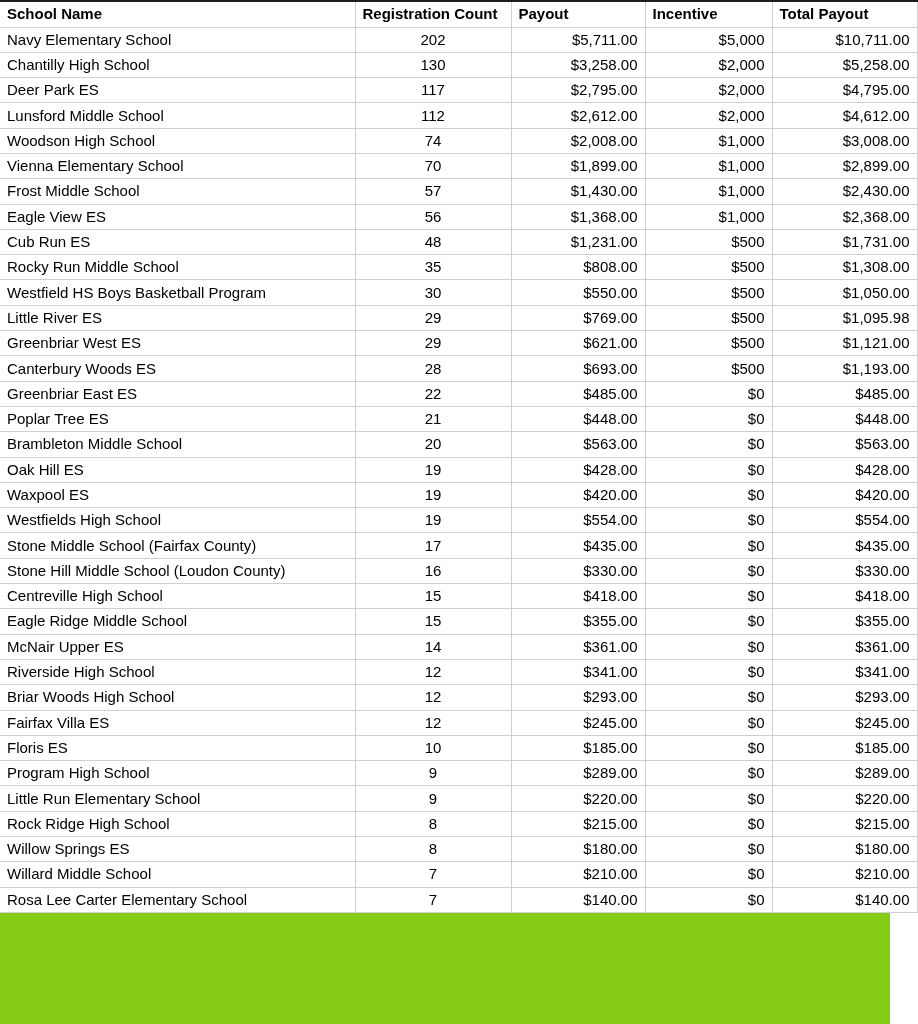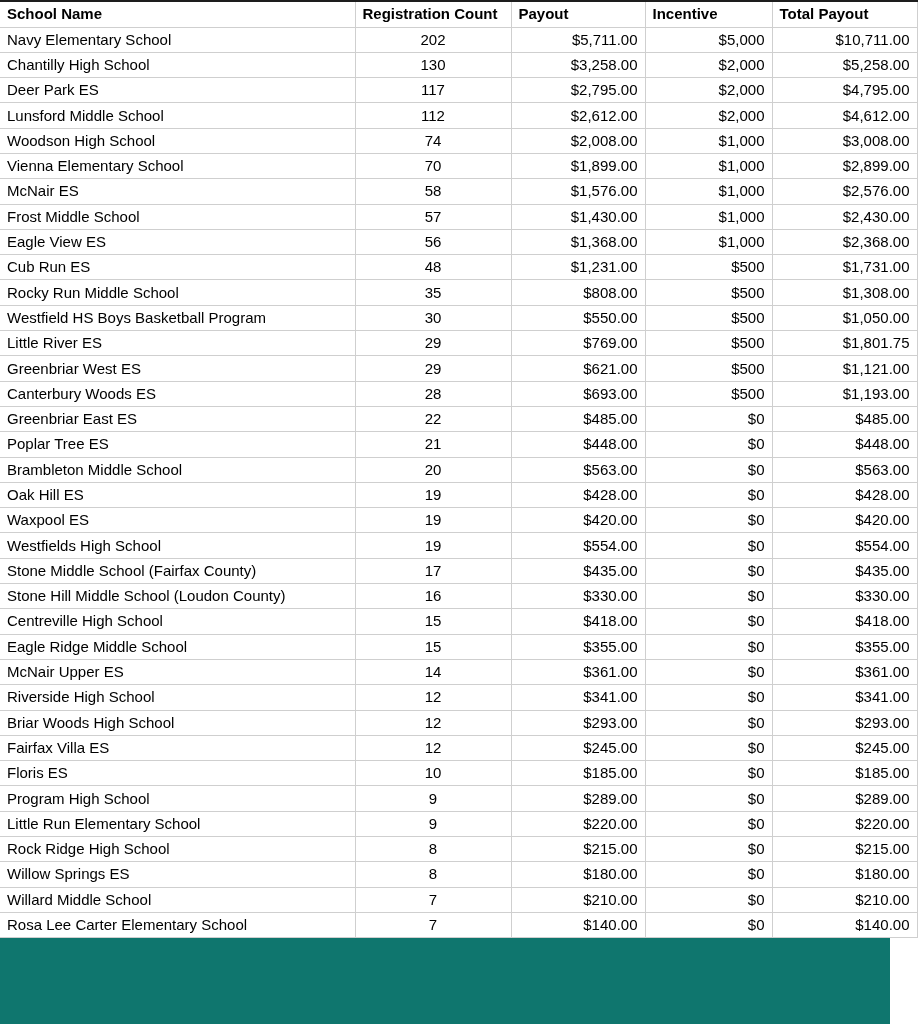--- a/index.html
+++ b/index.html
@@ -7,21 +7,21 @@
     padding: 0;
     background: #ffffff;
     width: 918px;
     height: 1024px;
     overflow: hidden;
     font-family: "Liberation Sans", sans-serif;
   }
   .sheet {
     width: 890px;
     height: 1024px;
-    background: #0f766e;
+    background: #84cc16;
     box-sizing: border-box;
   }
   table.grid {
     border-collapse: collapse;
     table-layout: fixed;
     width: 917px;
     border-top: 2px solid #1d1d1d;
   }
   table.grid th,
   table.grid td {
@@ -110,27 +110,20 @@
           <td class="align-right c-total">$3,008.00</td>
         </tr>
         <tr>
           <td class="align-left c-school">Vienna Elementary School</td>
           <td class="align-center c-count">70</td>
           <td class="align-right c-payout">$1,899.00</td>
           <td class="align-right c-incentive">$1,000</td>
           <td class="align-right c-total">$2,899.00</td>
         </tr>
         <tr>
-          <td class="align-left c-school">McNair ES</td>
-          <td class="align-center c-count">58</td>
-          <td class="align-right c-payout">$1,576.00</td>
-          <td class="align-right c-incentive">$1,000</td>
-          <td class="align-right c-total">$2,576.00</td>
-        </tr>
-        <tr>
           <td class="align-left c-school">Frost Middle School</td>
           <td class="align-center c-count">57</td>
           <td class="align-right c-payout">$1,430.00</td>
           <td class="align-right c-incentive">$1,000</td>
           <td class="align-right c-total">$2,430.00</td>
         </tr>
         <tr>
           <td class="align-left c-school">Eagle View ES</td>
           <td class="align-center c-count">56</td>
           <td class="align-right c-payout">$1,368.00</td>
@@ -156,21 +149,21 @@
           <td class="align-center c-count">30</td>
           <td class="align-right c-payout">$550.00</td>
           <td class="align-right c-incentive">$500</td>
           <td class="align-right c-total">$1,050.00</td>
         </tr>
         <tr>
           <td class="align-left c-school">Little River ES</td>
           <td class="align-center c-count">29</td>
           <td class="align-right c-payout">$769.00</td>
           <td class="align-right c-incentive">$500</td>
-          <td class="align-right c-total">$1,801.75</td>
+          <td class="align-right c-total">$1,095.98</td>
         </tr>
         <tr>
           <td class="align-left c-school">Greenbriar West ES</td>
           <td class="align-center c-count">29</td>
           <td class="align-right c-payout">$621.00</td>
           <td class="align-right c-incentive">$500</td>
           <td class="align-right c-total">$1,121.00</td>
         </tr>
         <tr>
           <td class="align-left c-school">Canterbury Woods ES</td>

